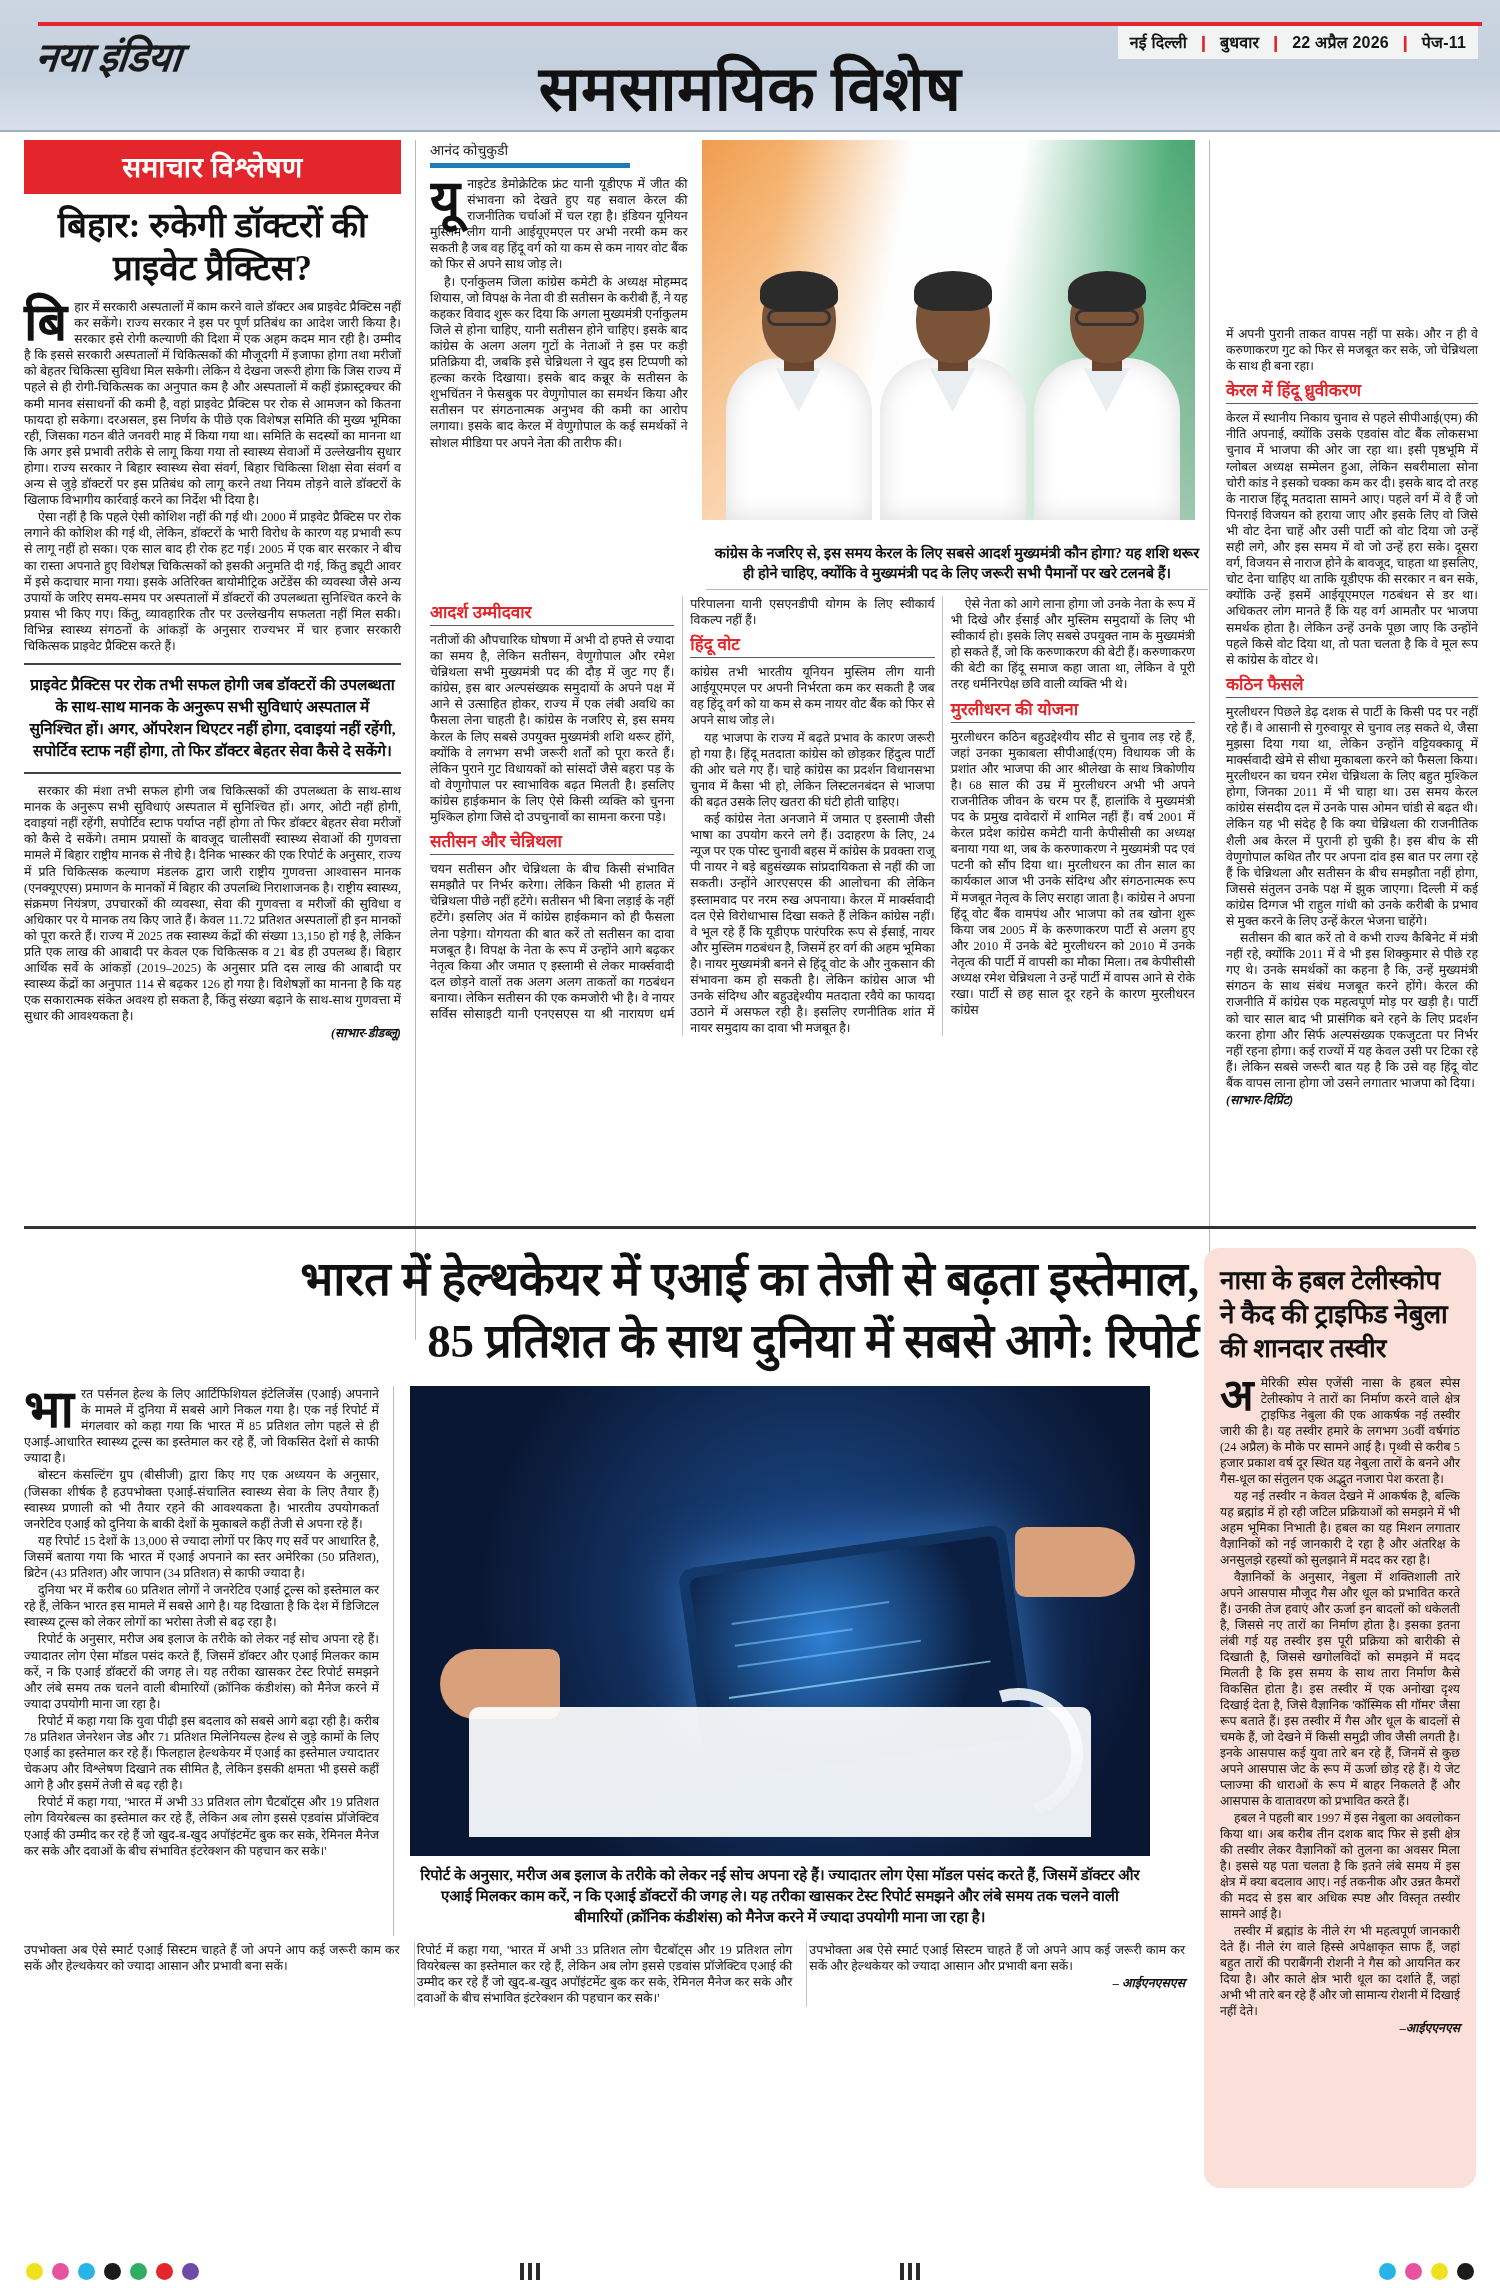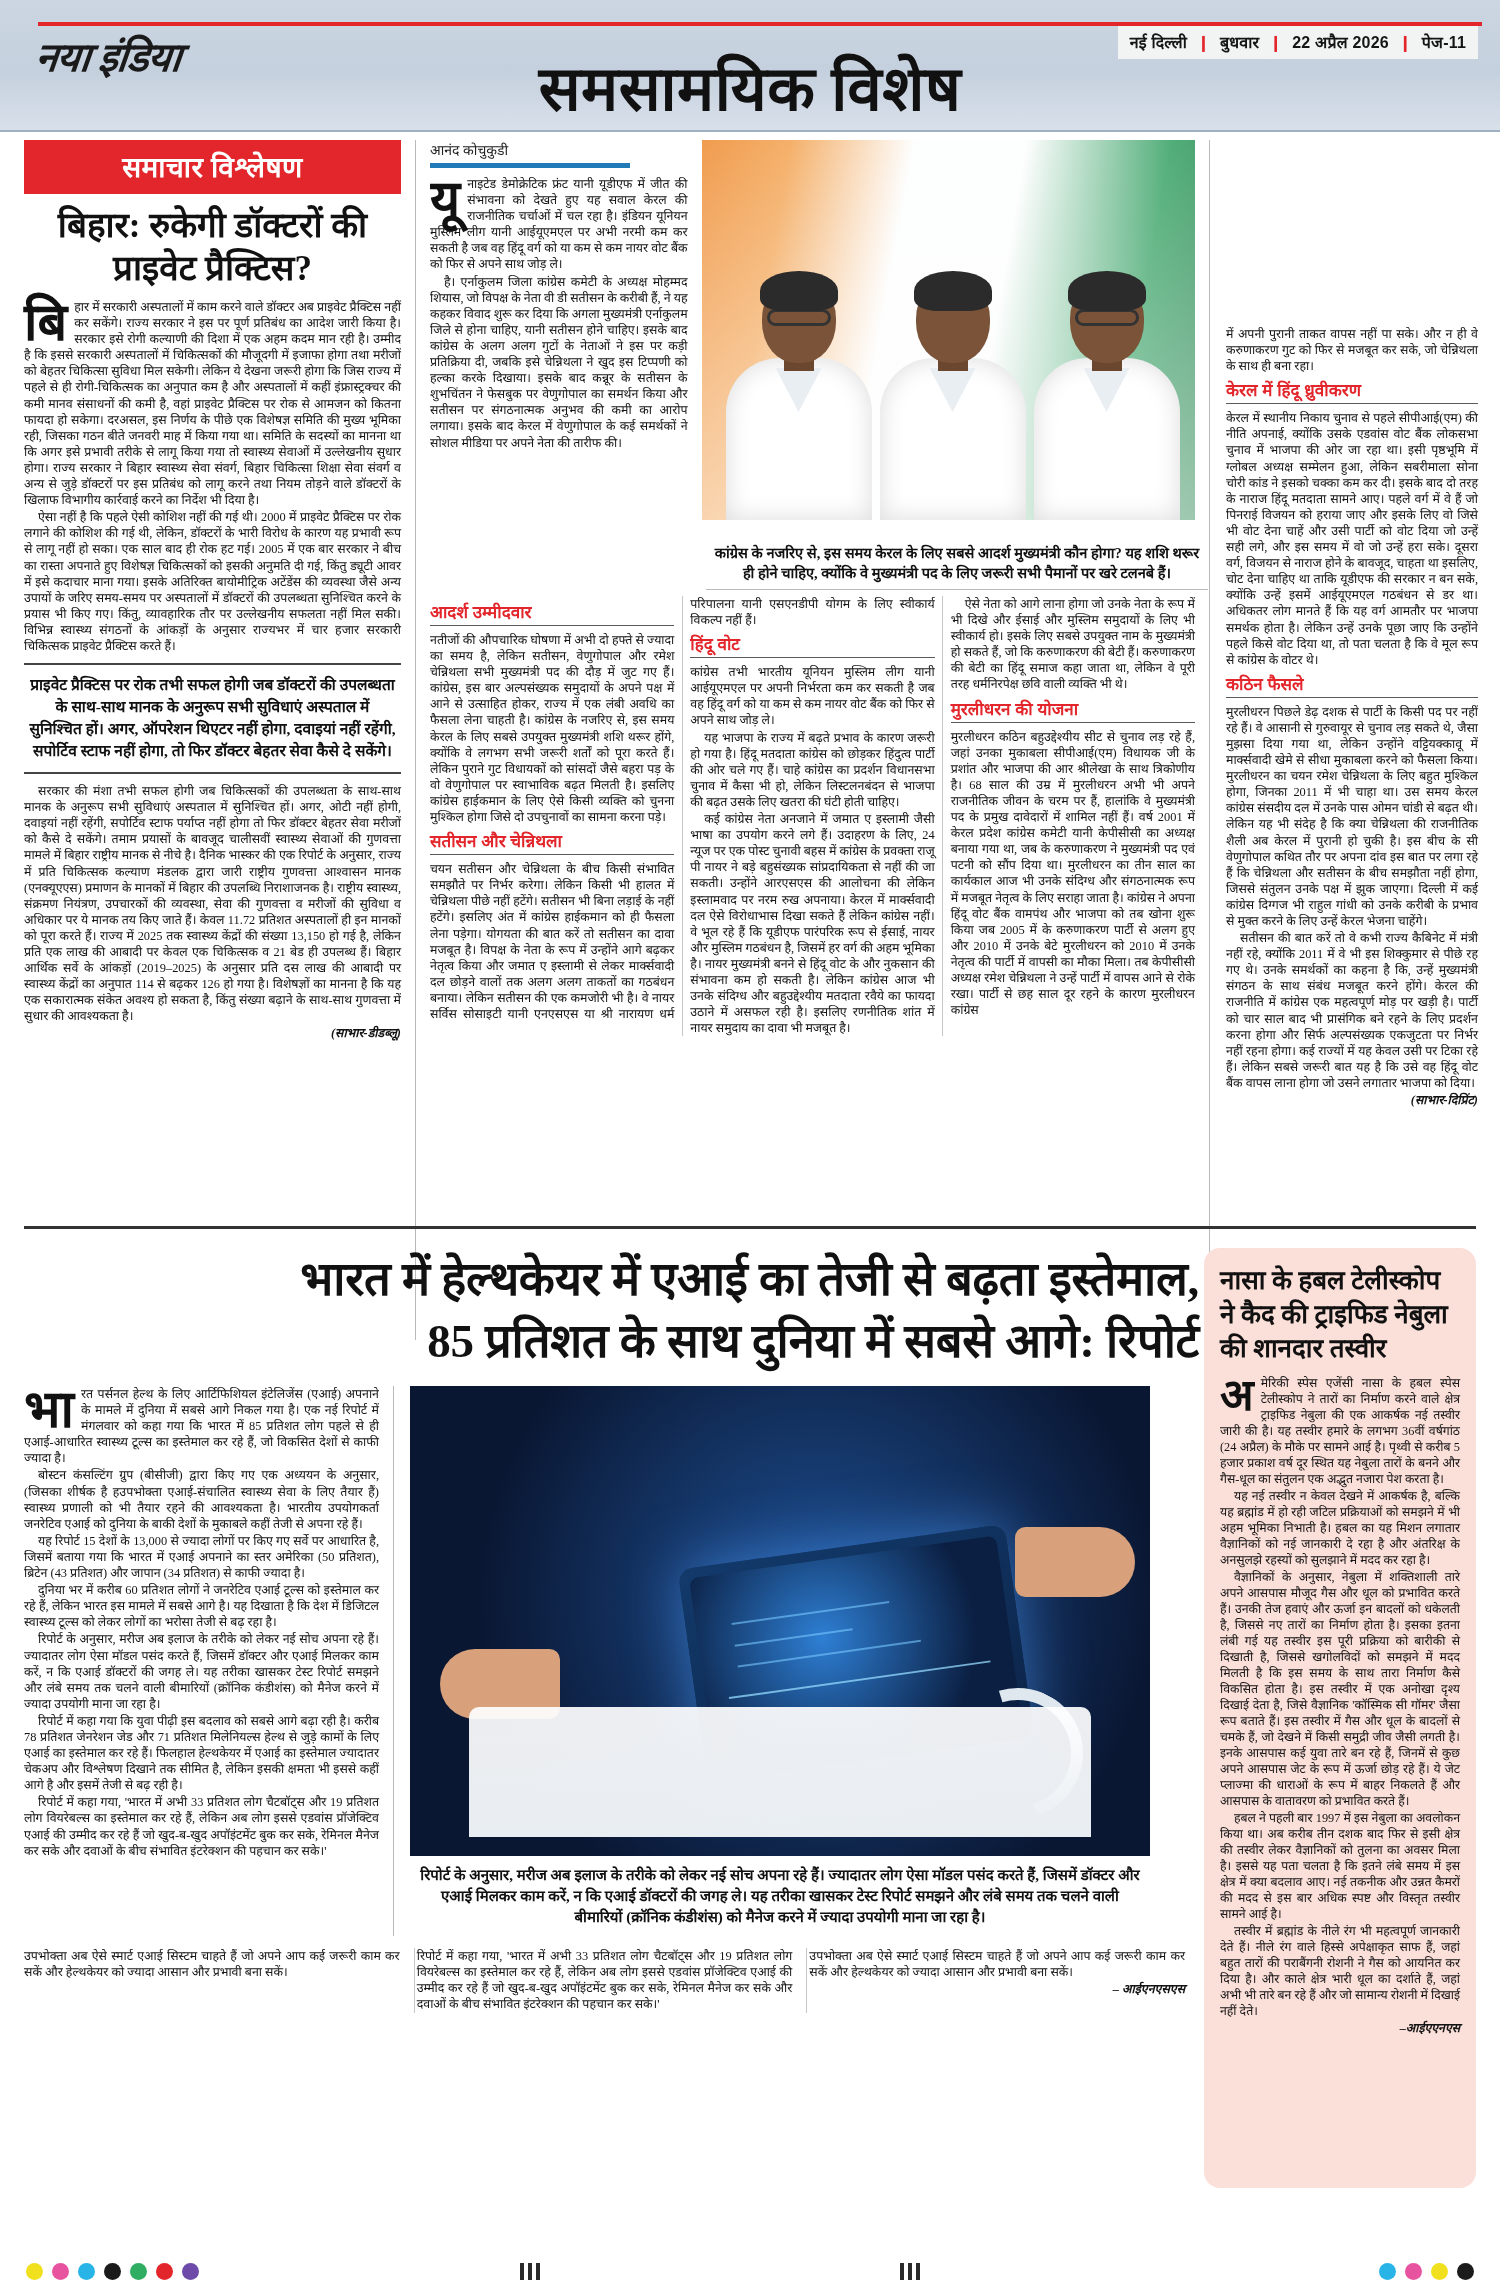--- a/index.html
+++ b/index.html
@@ -175,21 +175,21 @@
   }
   .ai-body-wrap { display:flex; gap:16px; margin-top:14px; }
   .ai-textcol { width:370px; border-right:1.5px solid #b9b9b9; padding-right:14px; }
   .ai-photo { width:740px; }
   .ai-photo-img { width:740px; height:470px; overflow:hidden; position:relative; background:#0a1733; }
   .ai-caption {
     font-family:"Liberation Serif",serif;
     font-size:15px; line-height:21px; font-weight:600;
     text-align:center; padding:9px 10px 8px 10px; color:#111;
   }
-  .ai-lower { display:flex; gap:2px; margin-top:12px; }
+  .ai-lower { display:flex; gap:2px; margin-top:6px; }
   .ai-lower .c { flex:1; border-right:1px solid #c6c6c6; padding-right:14px; }
   .ai-lower .c:last-child { border-right:none; }
 
   .pink-box {
     position:absolute; right:24px; top:22px; width:272px; height:940px;
     background:#fbdfd9;
     border-radius:16px;
     padding:16px 16px 14px 16px;
   }
   .pink-headline {
@@ -338,21 +338,21 @@
         <p class="first">में अपनी पुरानी ताकत वापस नहीं पा सके। और न ही वे करुणाकरण गुट को फिर से मजबूत कर सके, जो चेन्निथला के साथ ही बना रहा।</p>
       </div>
       <div class="sub-head">केरल में हिंदू ध्रुवीकरण</div>
       <div class="col-text">
         <p class="first">केरल में स्थानीय निकाय चुनाव से पहले सीपीआई(एम) की नीति अपनाई, क्योंकि उसके एडवांस वोट बैंक लोकसभा चुनाव में भाजपा की ओर जा रहा था। इसी पृष्ठभूमि में ग्लोबल अध्यक्ष सम्मेलन हुआ, लेकिन सबरीमाला सोना चोरी कांड ने इसको चक्का कम कर दी। इसके बाद दो तरह के नाराज हिंदू मतदाता सामने आए। पहले वर्ग में वे हैं जो पिनराई विजयन को हराया जाए और इसके लिए वो जिसे भी वोट देना चाहें और उसी पार्टी को वोट दिया जो उन्हें सही लगे, और इस समय में वो जो उन्हें हरा सके। दूसरा वर्ग, विजयन से नाराज होने के बावजूद, चाहता था इसलिए, चोट देना चाहिए था ताकि यूडीएफ की सरकार न बन सके, क्योंकि उन्हें इसमें आईयूएमएल गठबंधन से डर था। अधिकतर लोग मानते हैं कि यह वर्ग आमतौर पर भाजपा समर्थक होता है। लेकिन उन्हें उनके पूछा जाए कि उन्होंने पहले किसे वोट दिया था, तो पता चलता है कि वे मूल रूप से कांग्रेस के वोटर थे।</p>
       </div>
       <div class="sub-head">कठिन फैसले</div>
       <div class="col-text">
         <p class="first">मुरलीधरन पिछले डेढ़ दशक से पार्टी के किसी पद पर नहीं रहे हैं। वे आसानी से गुरुवायूर से चुनाव लड़ सकते थे, जैसा मुझसा दिया गया था, लेकिन उन्होंने वट्टियक्कावू में मार्क्सवादी खेमे से सीधा मुकाबला करने को फैसला किया। मुरलीधरन का चयन रमेश चेन्निथला के लिए बहुत मुश्किल होगा, जिनका 2011 में भी चाहा था। उस समय केरल कांग्रेस संसदीय दल में उनके पास ओमन चांडी से बढ़त थी। लेकिन यह भी संदेह है कि क्या चेन्निथला की राजनीतिक शैली अब केरल में पुरानी हो चुकी है। इस बीच के सी वेणुगोपाल कथित तौर पर अपना दांव इस बात पर लगा रहे हैं कि चेन्निथला और सतीसन के बीच समझौता नहीं होगा, जिससे संतुलन उनके पक्ष में झुक जाएगा। दिल्ली में कई कांग्रेस दिग्गज भी राहुल गांधी को उनके करीबी के प्रभाव से मुक्त करने के लिए उन्हें केरल भेजना चाहेंगे।</p>
         <p>सतीसन की बात करें तो वे कभी राज्य कैबिनेट में मंत्री नहीं रहे, क्योंकि 2011 में वे भी इस शिक्कुमार से पीछे रह गए थे। उनके समर्थकों का कहना है कि, उन्हें मुख्यमंत्री संगठन के साथ संबंध मजबूत करने होंगे। केरल की राजनीति में कांग्रेस एक महत्वपूर्ण मोड़ पर खड़ी है। पार्टी को चार साल बाद भी प्रासंगिक बने रहने के लिए प्रदर्शन करना होगा और सिर्फ अल्पसंख्यक एकजुटता पर निर्भर नहीं रहना होगा। कई राज्यों में यह केवल उसी पर टिका रहे हैं। लेकिन सबसे जरूरी बात यह है कि उसे वह हिंदू वोट बैंक वापस लाना होगा जो उसने लगातार भाजपा को दिया।</p>
-        <p class="credit" style="text-align:right;text-indent:0">(साभार-दिप्रिंट)</p>
+        <p class="credit" style="text-align:left;text-indent:0">(साभार-दिप्रिंट)</p>
       </div>
     </div>
   </div>
 
   <div class="bottom-section">
     <div class="bottom-divider"></div>
 
     <div class="bottom-left">
       <div class="bottom-headline">भारत में हेल्थकेयर में एआई का तेजी से बढ़ता इस्तेमाल,</div>
       <div class="bottom-headline">85 प्रतिशत के साथ दुनिया में सबसे आगे: रिपोर्ट</div>

